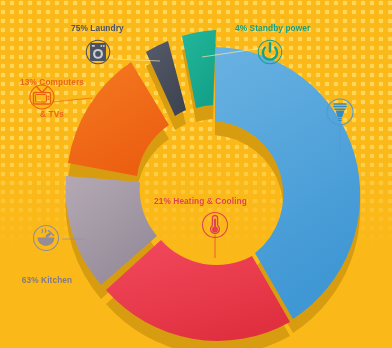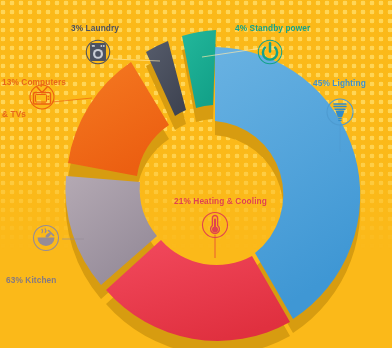--- a/index.html
+++ b/index.html
@@ -12,21 +12,21 @@
   .bg-base{position:absolute;inset:0;background:#FBB919;}
   .bg-dots{
     position:absolute;left:0;top:0;width:392px;height:250px;
     background-image:radial-gradient(circle at 3px 3px, #FFD657 2.3px, rgba(255,214,87,0) 2.6px);
     background-size:9px 9px;
     -webkit-mask-image:linear-gradient(to bottom, rgba(0,0,0,1) 0%, rgba(0,0,0,1) 55%, rgba(0,0,0,0) 100%);
     mask-image:linear-gradient(to bottom, rgba(0,0,0,1) 0%, rgba(0,0,0,1) 55%, rgba(0,0,0,0) 100%);
   }
   .chart-svg{position:absolute;left:0;top:0;}
   .lbl{position:absolute;font-weight:bold;font-size:8.3px;line-height:10.5px;letter-spacing:0.1px;white-space:pre;}
-  .lbl.c{text-align:left;}
+  .lbl.c{text-align:center;}
   .icon-badge{position:absolute;}
 </style>
 </head>
 <body>
 
 <div id="stage">
 
   <div class="bg-base"></div>
   <div class="bg-dots"></div>
 
@@ -79,32 +79,31 @@
     <g stroke-width="0.9" fill="none" opacity="0.75">
       <line x1="340" y1="125" x2="340" y2="152" stroke="#4E9BD0"></line>
       <line x1="215" y1="235" x2="215" y2="258" stroke="#E0303F"></line>
       <line x1="62" y1="239" x2="84" y2="239" stroke="#968C96"></line>
       <line x1="52" y1="102" x2="92" y2="98" stroke="#EC5F11"></line>
       <line x1="113" y1="59" x2="160" y2="61" stroke="#FFE9A8"></line>
       <line x1="202" y1="57" x2="262" y2="48" stroke="#FFE9A8"></line>
     </g>
   </svg>
 
-  <div class="lbl" style="left:313px;top:78px;color:#3F8FC9;">45% Lighting</div>
   <svg class="icon-badge" style="left:324px;top:96px;" width="32" height="32" viewBox="0 0 32 32">
     <circle cx="16" cy="16" r="13" fill="none" stroke="#4E9BD0" stroke-width="1.1"></circle>
     <g stroke="#2F8BCB" stroke-width="1.5" fill="none" stroke-linecap="round">
       <path d="M10,8 L22,8 M10,10.6 L22,10.6 M11,13.2 L21,13.2"></path>
     </g>
     <path d="M11.5,14.5 L20.5,14.5 L18.2,21 L13.8,21 Z" fill="#2F8BCB"></path>
     <rect x="14.3" y="21.5" width="3.4" height="1.5" fill="#2F8BCB"></rect>
     <rect x="14.3" y="23.6" width="3.4" height="1.5" fill="#2F8BCB"></rect>
   </svg>
 
-  <div class="lbl" style="left:174px;top:196px;color:#E0434F;text-align:center;">21% Heating &amp; Cooling</div>
+  <div class="lbl" style="left:154px;top:196px;color:#E0434F;text-align:center;">21% Heating &amp; Cooling</div>
   <svg class="icon-badge" style="left:199px;top:209px;" width="32" height="32" viewBox="0 0 32 32">
     <circle cx="16" cy="16" r="12.5" fill="none" stroke="#E0434F" stroke-width="1.1"></circle>
     <path d="M16,6.5 a2.6,2.6 0 0 1 2.6,2.6 v7.4 a4.4,4.4 0 1 1 -5.2,0 v-7.4 A2.6,2.6 0 0 1 16,6.5 z" fill="none" stroke="#E0434F" stroke-width="1.4"></path>
     <circle cx="16" cy="20.4" r="3" fill="#E0434F"></circle>
     <rect x="15" y="9.5" width="2" height="9.5" rx="1" fill="#E0434F"></rect>
   </svg>
 
   <div class="lbl c" style="left:6px;top:254px;width:82px;color:#837984;">
     <div>63% Kitchen</div>
   </div>
@@ -127,21 +126,21 @@
     <circle cx="16" cy="17" r="12" fill="none" stroke="#EC5F11" stroke-width="1.1"></circle>
     <g stroke="#EC5F11" stroke-width="1.3" fill="none" stroke-linecap="round">
       <path d="M16,12.5 L10.5,6.5 M16,12.5 L21.5,6.5"></path>
     </g>
     <rect x="7.5" y="12.5" width="17" height="11.5" rx="1.6" fill="none" stroke="#EC5F11" stroke-width="1.4"></rect>
     <rect x="9.5" y="14.5" width="11" height="7.5" rx="0.8" fill="none" stroke="#EC5F11" stroke-width="1"></rect>
     <circle cx="22.3" cy="16.5" r="0.8" fill="#EC5F11"></circle>
     <circle cx="22.3" cy="19.2" r="0.8" fill="#EC5F11"></circle>
   </svg>
 
-  <div class="lbl" style="left:71px;top:23px;color:#4B5161;">3% Laundry</div>
+  <div class="lbl" style="left:71px;top:23px;color:#4B5161;">75% Laundry</div>
   <svg class="icon-badge" style="left:83px;top:37px;" width="30" height="30" viewBox="0 0 32 32">
     <circle cx="16" cy="16" r="12.5" fill="none" stroke="#4B5161" stroke-width="1.1"></circle>
     <rect x="7.5" y="6.5" width="17" height="19" rx="1.6" fill="#4B5161"></rect>
     <circle cx="16" cy="18" r="5.3" fill="#C9CDD6"></circle>
     <circle cx="16" cy="18" r="3" fill="#4B5161"></circle>
     <rect x="9.5" y="8.5" width="3.2" height="2" rx="0.5" fill="#C9CDD6"></rect>
     <circle cx="19.6" cy="9.6" r="1" fill="#C9CDD6"></circle>
     <circle cx="22.2" cy="9.6" r="1" fill="#C9CDD6"></circle>
   </svg>
 

